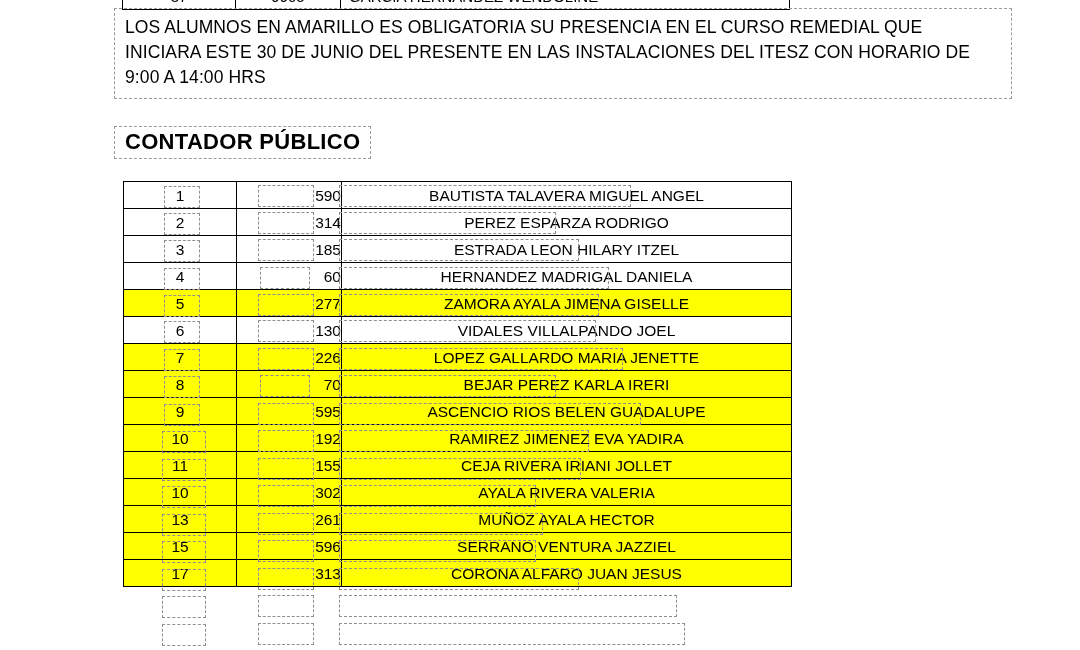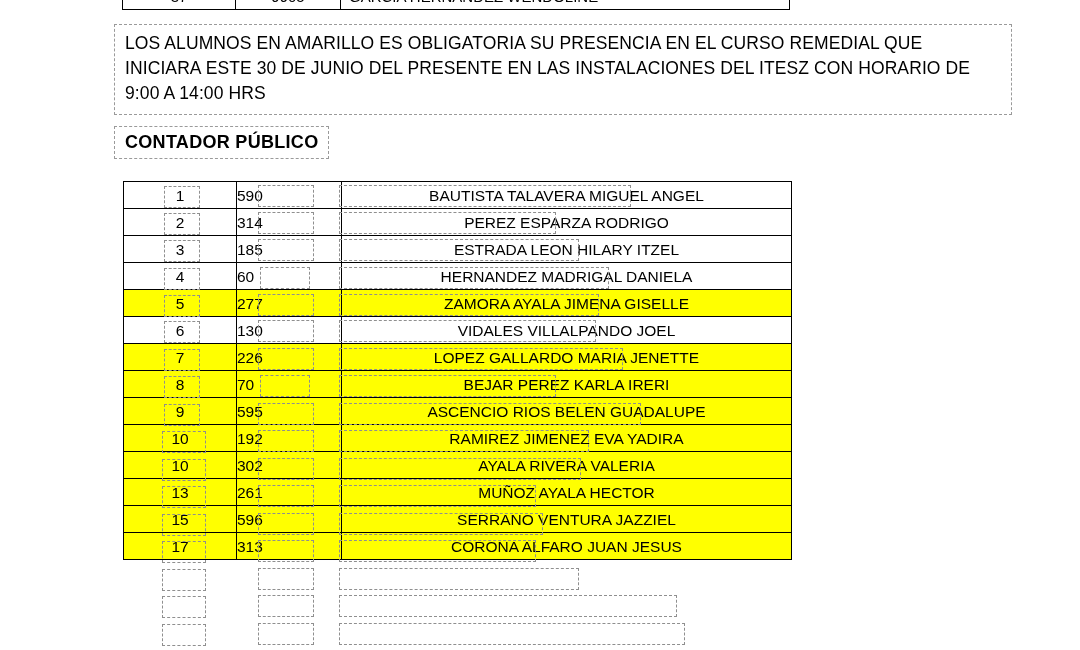--- a/index.html
+++ b/index.html
@@ -54,21 +54,21 @@
     flex: 1;
     padding-left: 8px;
     font-size: 15px;
     line-height: 20px;
   }
 
   
   .notice {
     position: absolute;
     left: 114px;
-    top: 24px;
+    top: 8px;
     width: 898px;
     padding: 6px 10px 8px 10px;
     border: 1px dashed #9a9a9a;
     box-sizing: border-box;
   }
   .notice-text {
     font-size: 17.5px;
     line-height: 25px;
     letter-spacing: 0.1px;
     white-space: pre-wrap;
@@ -77,21 +77,21 @@
   
   .section-heading {
     position: absolute;
     left: 114px;
     top: 126px;
     padding: 3px 10px 4px 10px;
     border: 1px dashed #9a9a9a;
     box-sizing: border-box;
   }
   .section-heading-text {
-    font-size: 18px;
+    font-size: 22px;
     font-weight: bold;
     line-height: 24px;
     letter-spacing: 0.3px;
   }
 
   
   .table-wrap {
     position: absolute;
     left: 123px;
     top: 181px;
@@ -109,21 +109,21 @@
     line-height: 19px;
     padding: 0;
     vertical-align: middle;
   }
   td.col-num {
     width: 112px;
     text-align: center;
   }
   td.col-id {
     width: 104px;
-    text-align: left;
+    text-align: right;
   }
   td.col-name {
     width: 449px;
     text-align: center;
     padding-left: 9px;
   }
   tr.hl td {
     background: #ffff00;
   }
   
@@ -197,20 +197,25 @@
           </tr>
           <tr class="hl">
             <td class="col-num">9</td>
             <td class="col-id">595</td>
             <td class="col-name">ASCENCIO RIOS BELEN GUADALUPE</td>
           </tr>
           <tr class="hl">
             <td class="col-num">10</td>
             <td class="col-id">192</td>
             <td class="col-name">RAMIREZ JIMENEZ EVA YADIRA</td>
+          </tr>
+          <tr class="hl">
+            <td class="col-num">11</td>
+            <td class="col-id">155</td>
+            <td class="col-name">CEJA RIVERA IRIANI JOLLET</td>
           </tr>
           <tr class="hl">
             <td class="col-num">10</td>
             <td class="col-id">302</td>
             <td class="col-name">AYALA RIVERA VALERIA</td>
           </tr>
           <tr class="hl">
             <td class="col-num">13</td>
             <td class="col-id">261</td>
             <td class="col-name">MUÑOZ AYALA HECTOR</td>

